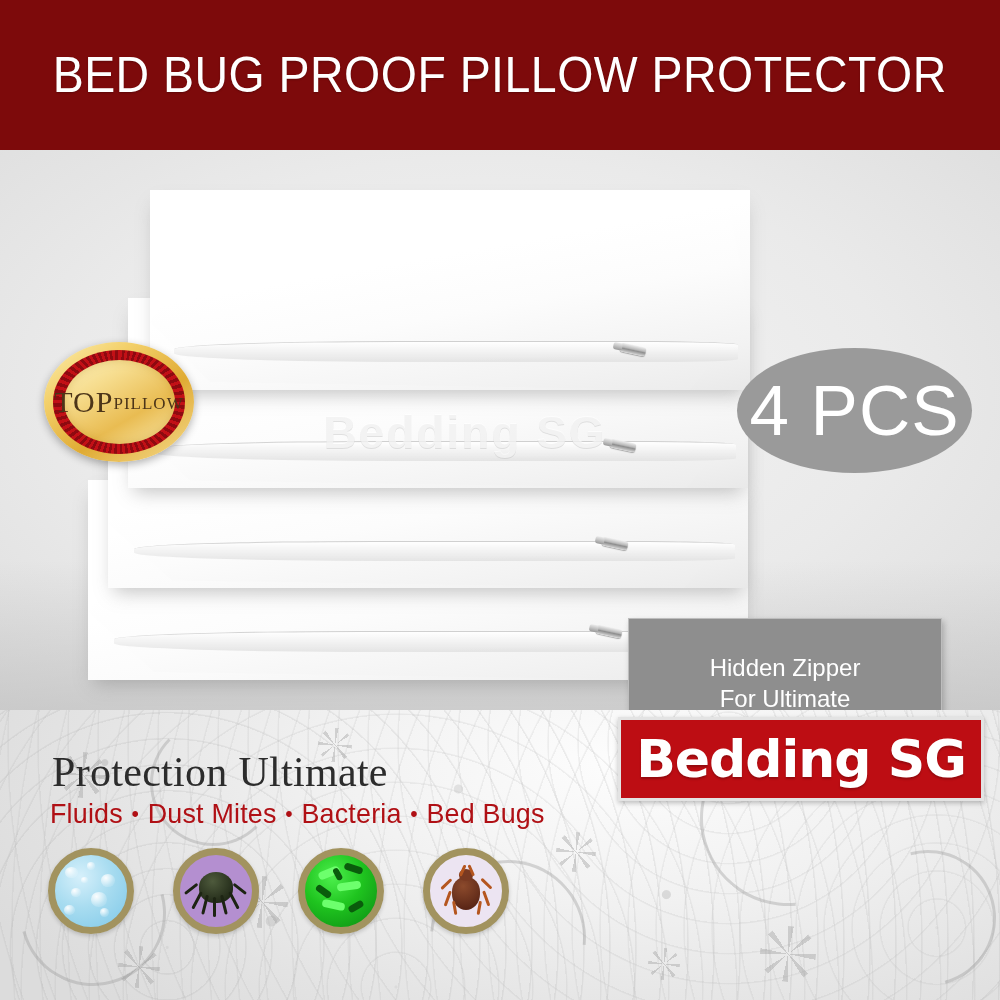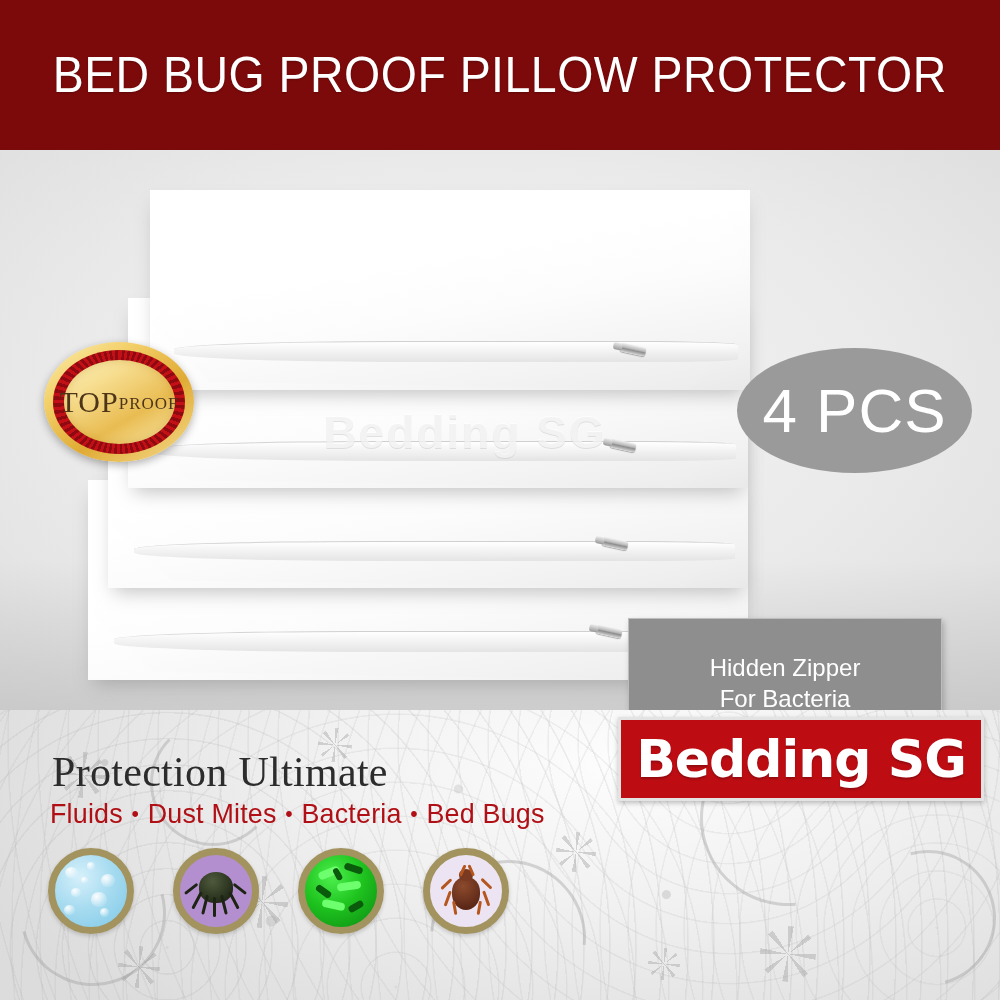--- a/index.html
+++ b/index.html
@@ -118,21 +118,21 @@
   }
 
   
   #qty-badge{
     position:absolute;left:737px;top:198px;width:235px;height:125px;
     border-radius:50%;
     background:#9a9a9a;
     display:flex;align-items:center;justify-content:center;
   }
   #qty-badge-label{
-    color:#ffffff;font-size:62px;font-weight:400;letter-spacing:1px;
+    color:#ffffff;font-size:71px;font-weight:400;letter-spacing:1px;
     font-family:"Liberation Sans",sans-serif;
   }
 
   
   #zipper-inset{
     position:absolute;left:628px;top:468px;width:312px;height:203px;
     background:#ffffff;
     border:1px solid #bdbdbd;
     box-shadow:2px 3px 6px rgba(0,0,0,.22);
     overflow:hidden;
@@ -285,32 +285,32 @@
       <div class="zipper-pull" style="right:104px;bottom:36px;"></div>
     </div>
 
     <div id="product-watermark">Bedding SG</div>
 
     <div id="top-seller-badge">
       <div id="badge-outer"></div>
       <div id="badge-ring"></div>
       <div id="badge-face">
         <div id="badge-top-text">TOP</div>
-        <div id="badge-sub-text">PROOF</div>
+        <div id="badge-sub-text">PILLOW</div>
       </div>
     </div>
 
     <div id="qty-badge">
       <div id="qty-badge-label">4 PCS</div>
     </div>
 
     <div id="zipper-inset">
       <div id="zipper-inset-header">
         <div>Hidden Zipper</div>
-        <div>For Bacteria</div>
+        <div>For Ultimate</div>
       </div>
 
     </div>
   </div>
 
   <div id="bottom-panel">
     <div id="damask"></div>
 
     <div class="flower" style="left:60px;top:42px;width:46px;height:46px;"></div>
     <div class="flower" style="left:318px;top:18px;width:34px;height:34px;"></div>

